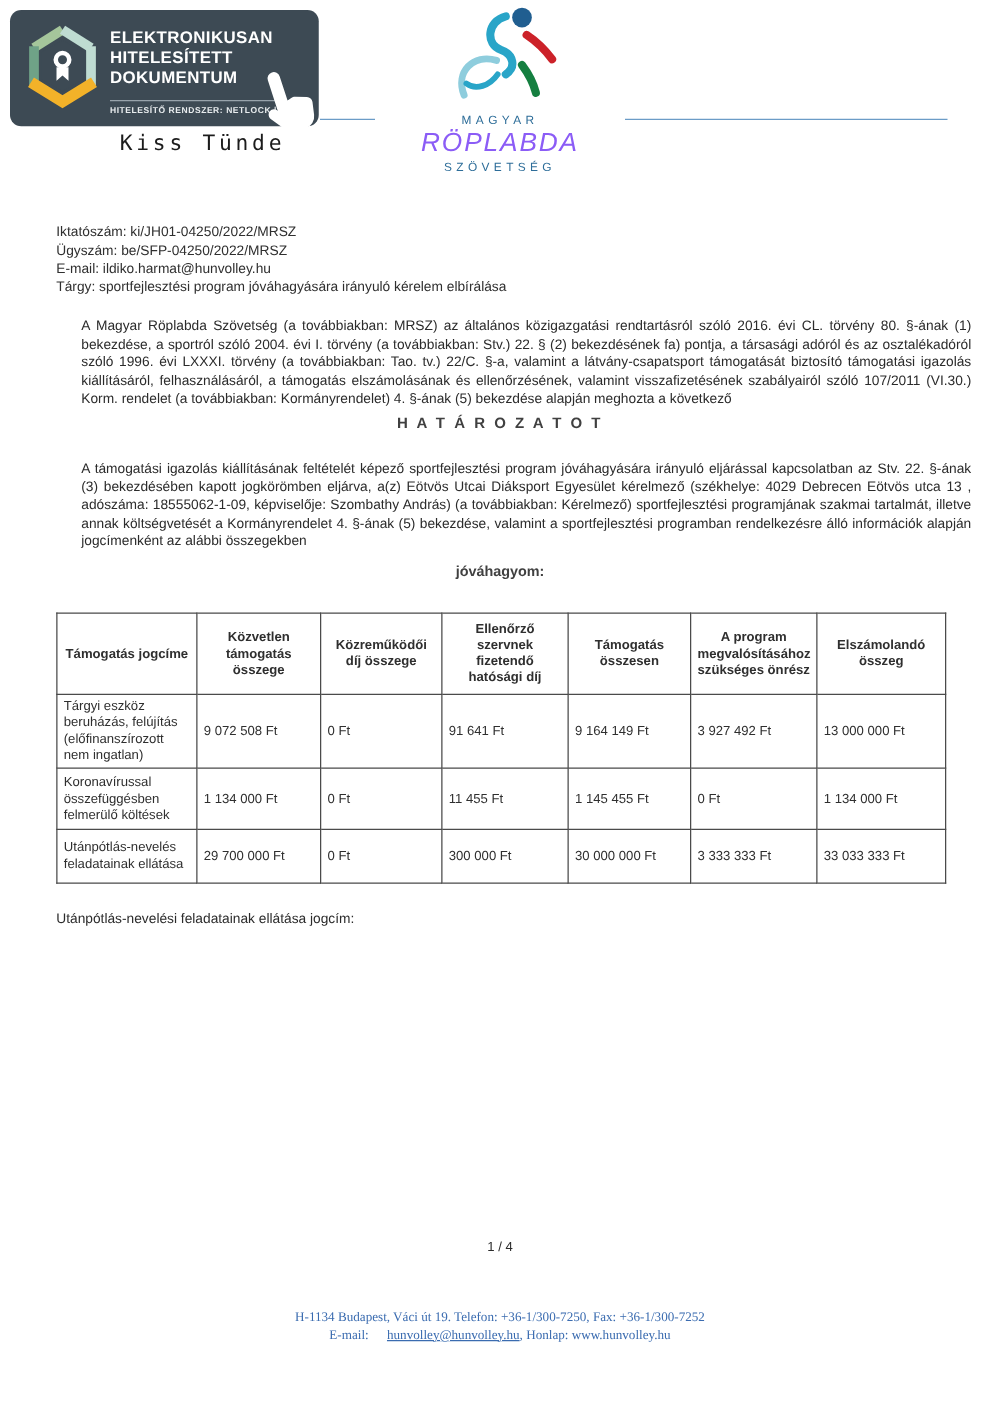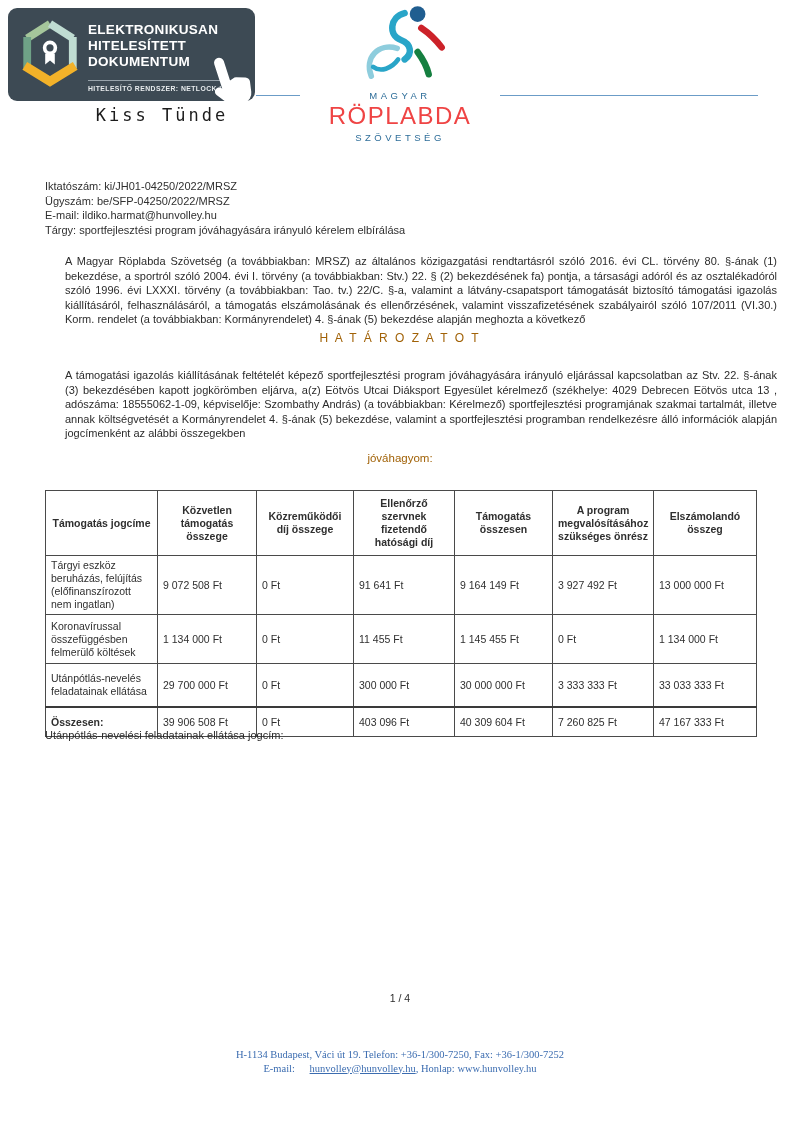--- a/index.html
+++ b/index.html
@@ -21,30 +21,30 @@
   .badge-hand{position:absolute;right:-2px;bottom:-12px;width:52px;height:62px;
     transform:rotate(-18deg);}
   .signer{
     position:absolute;left:72px;top:105px;width:180px;text-align:center;
     font-family:"DejaVu Sans Mono", monospace;font-size:17px;letter-spacing:3px;color:#1c1c1c;
   }
   
   .header-rule{position:absolute;left:256px;top:95px;width:502px;border-top:1.6px solid #6b9cc7;z-index:1;}
   .logo{position:absolute;left:300px;top:2px;width:200px;text-align:center;background:#fff;z-index:2;padding-bottom:4px;}
   .logo-line1{font-size:9.5px;letter-spacing:3.5px;color:#2d6d99;margin-top:-4px;}
-  .logo-line2{font-size:24px;letter-spacing:1.5px;color:#ef4444;margin-top:1px;}
+  .logo-line2{font-size:21px;letter-spacing:1.5px;color:#8b5cf6;margin-top:1px;font-style:italic;}
   .logo-line3{font-size:9.5px;letter-spacing:3.5px;color:#2d6d99;margin-top:2px;}
   
   .meta{position:absolute;left:45px;top:179px;font-size:11px;line-height:14.6px;}
   .recipient{position:absolute;right:42px;top:179px;font-size:11px;line-height:14.6px;text-align:right;}
   
   .para{position:absolute;left:45px;width:712px;font-size:11px;line-height:14.6px;text-align:justify;color:#2b2b2b;margin-left:20px;}
   .para1{top:254px;}
   .para2{top:368px;}
-  .center-head{position:absolute;left:0;width:800px;text-align:center;font-weight:normal;color:#a16207;}
+  .center-head{position:absolute;left:0;width:800px;text-align:center;font-weight:bold;color:#404040;}
   .h-hatarozat{top:331px;font-size:12px;letter-spacing:2px;}
   .h-jovahagyom{top:452px;font-size:11.5px;}
   
   table.grant{position:absolute;left:45px;top:490px;width:711px;border-collapse:collapse;
     font-size:10.5px;color:#2f2f2f;table-layout:fixed;}
   table.grant th,table.grant td{border:1px solid #4a4a4a;padding:3px 5px;vertical-align:middle;}
   table.grant th{font-weight:bold;text-align:center;height:58px;line-height:13px;}
   table.grant td{text-align:left;line-height:13px;}
   tr.r1 td{height:52px;}
   tr.r2 td{height:42px;}
@@ -154,29 +154,20 @@
     </tr>
     <tr class="r3">
       <td>Utánpótlás-nevelés feladatainak ellátása</td>
       <td>29 700 000 Ft</td>
       <td>0 Ft</td>
       <td>300 000 Ft</td>
       <td>30 000 000 Ft</td>
       <td>3 333 333 Ft</td>
       <td>33 033 333 Ft</td>
     </tr>
-    <tr class="total">
-      <td class="bold">Összesen:</td>
-      <td>39 906 508 Ft</td>
-      <td>0 Ft</td>
-      <td>403 096 Ft</td>
-      <td>40 309 604 Ft</td>
-      <td>7 260 825 Ft</td>
-      <td>47 167 333 Ft</td>
-    </tr>
   </tbody>
     </table>
 
   <div class="after-table">Utánpótlás-nevelési feladatainak ellátása jogcím:</div>
 
   <div class="page-num">1 / 4</div>
   <div class="footer">
     <div>H-1134 Budapest, Váci út 19. Telefon: +36-1/300-7250, Fax: +36-1/300-7252</div>
     <div>
       <span>E-mail: </span><a href="#">hunvolley@hunvolley.hu</a><span>, Honlap: www.hunvolley.hu</span>

